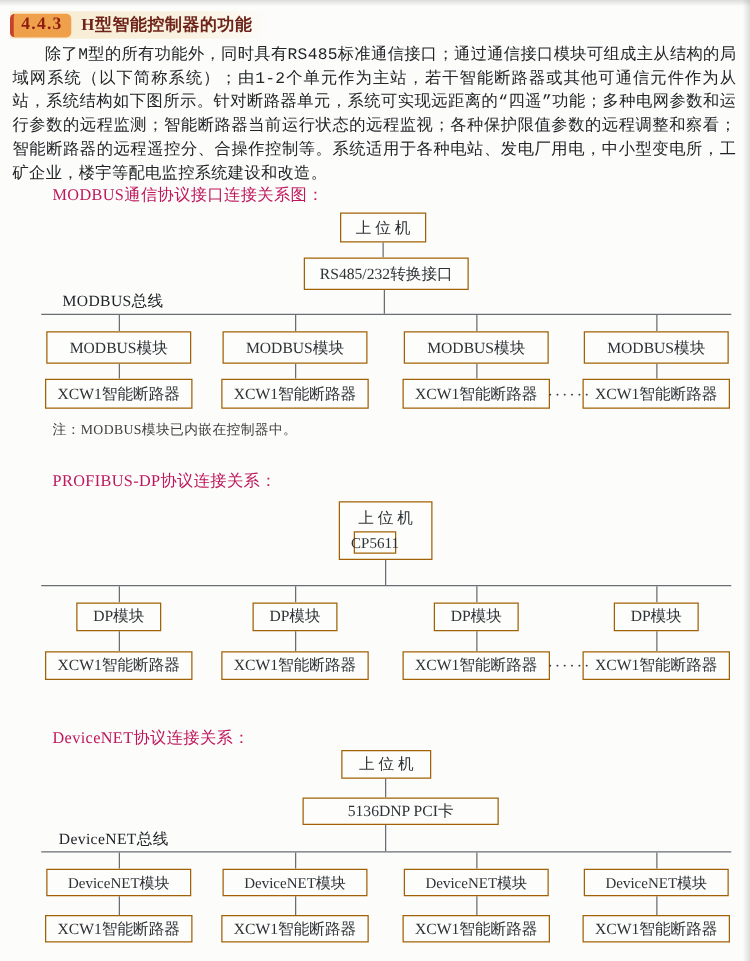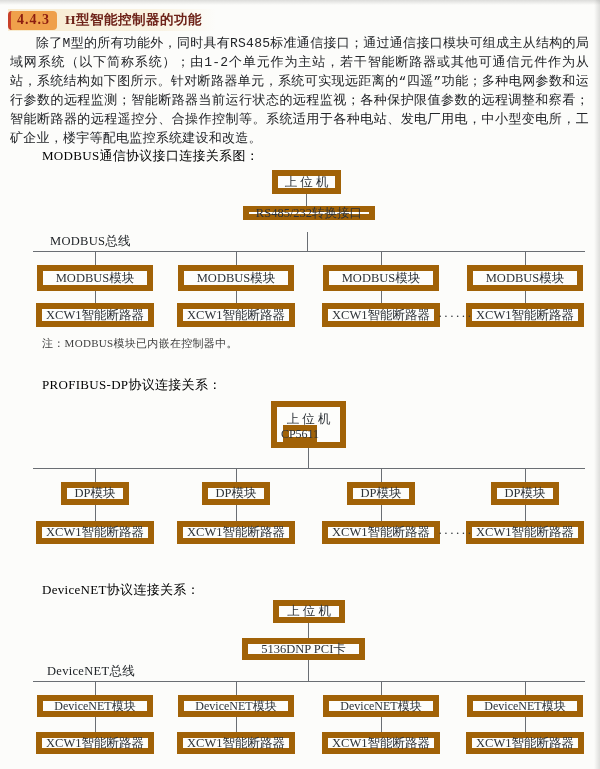--- a/index.html
+++ b/index.html
@@ -19,23 +19,23 @@
   .sec-num{display:inline-block;background:#efa04b;border-left:3px solid #c84029;border-radius:4px;
     color:#8c1d10;font-weight:bold;font-size:14px;padding:1px 7px 2px 6px;letter-spacing:1px;}
   .sec-title{color:#6e2319;font-weight:bold;font-size:13.5px;margin-left:8px;letter-spacing:0.5px;}
 
   
   .body-text{position:absolute;left:10px;top:34px;width:579px;margin:0;
     font-size:13px;line-height:19px;letter-spacing:0.25px;text-align:justify;text-indent:2em;color:#222428;font-family:Liberation Mono, monospace;}
 
   
   .diagram{position:absolute;inset:0;pointer-events:none;}
-  .dg-title{position:absolute;font-size:13px;color:#000000;letter-spacing:0.3px;}
+  .dg-title{position:absolute;font-size:13px;color:#be185d;letter-spacing:0.3px;}
   .bus-label{position:absolute;font-size:12.5px;color:#202428;letter-spacing:0.3px;}
-  .box{position:absolute;border:6px solid #a16207;background:#fdfdfb;
+  .box{position:absolute;border:1px solid #a16207;background:#fdfdfb;
     display:flex;align-items:center;justify-content:center;
     font-size:12.5px;color:#2d3237;white-space:nowrap;box-sizing:border-box;}
   .vl{position:absolute;width:1px;background:#6a6e73;}
   .hl{position:absolute;height:1px;background:#6a6e73;}
   .dots{position:absolute;font-size:13px;color:#34383c;letter-spacing:1.5px;line-height:13px;}
   .note{position:absolute;font-size:11px;color:#404040;letter-spacing:0.3px;}
   .host2{flex-direction:column;justify-content:flex-start;padding-top:4px;}
 </style>
 </head>
 <body>
@@ -47,21 +47,21 @@
     <span class="sec-title">H型智能控制器的功能</span>
   </div>
 
   <p class="body-text">除了M型的所有功能外，同时具有RS485标准通信接口；通过通信接口模块可组成主从结构的局域网系统（以下简称系统）；由1-2个单元作为主站，若干智能断路器或其他可通信元件作为从站，系统结构如下图所示。针对断路器单元，系统可实现远距离的“四遥”功能；多种电网参数和运行参数的远程监测；智能断路器当前运行状态的远程监视；各种保护限值参数的远程调整和察看；智能断路器的远程遥控分、合操作控制等。系统适用于各种电站、发电厂用电，中小型变电所，工矿企业，楼宇等配电监控系统建设和改造。</p>
 
   <section class="diagram">
     <div class="dg-title" style="left:42px;top:147px">MODBUS通信协议接口连接关系图：</div>
 
     <div class="box" style="left:272px;top:170px;width:69px;height:24px">上 位 机</div>
     <div class="vl" style="left:306px;top:194px;height:12px"></div>
-    <div class="box" style="left:243px;top:206px;width:132px;height:14px">RS485/232转换接口</div>
+    <div class="box" style="left:243px;top:206px;width:132px;height:26px">RS485/232转换接口</div>
     <div class="vl" style="left:307px;top:232px;height:19px"></div>
 
     <div class="bus-label" style="left:50px;top:233px">MODBUS总线</div>
     <div class="hl" style="left:33px;top:251px;width:552px"></div>
 
     <div class="vl" style="left:95px;top:252px;height:13px"></div>
     <div class="vl" style="left:236px;top:252px;height:13px"></div>
     <div class="vl" style="left:381px;top:252px;height:13px"></div>
     <div class="vl" style="left:525px;top:252px;height:13px"></div>
 
@@ -115,21 +115,21 @@
     <div class="box" style="left:322px;top:521px;width:118px;height:23px">XCW1智能断路器</div>
     <div class="box" style="left:466px;top:521px;width:118px;height:23px">XCW1智能断路器</div>
     <div class="dots" style="left:438px;top:526px">······</div>
   </section>
 
   <section class="diagram">
     <div class="dg-title" style="left:42px;top:581px">DeviceNET协议连接关系：</div>
 
     <div class="box" style="left:273px;top:600px;width:72px;height:23px">上 位 机</div>
     <div class="vl" style="left:308px;top:623px;height:15px"></div>
-    <div class="box" style="left:242px;top:638px;width:123px;height:22px">5136DNP PCI卡</div>
+    <div class="box" style="left:242px;top:638px;width:157px;height:22px">5136DNP PCI卡</div>
     <div class="vl" style="left:308px;top:660px;height:21px"></div>
 
     <div class="bus-label" style="left:47px;top:663px">DeviceNET总线</div>
     <div class="hl" style="left:33px;top:681px;width:552px"></div>
 
     <div class="vl" style="left:95px;top:682px;height:13px"></div>
     <div class="vl" style="left:236px;top:682px;height:13px"></div>
     <div class="vl" style="left:381px;top:682px;height:13px"></div>
     <div class="vl" style="left:525px;top:682px;height:13px"></div>
 

